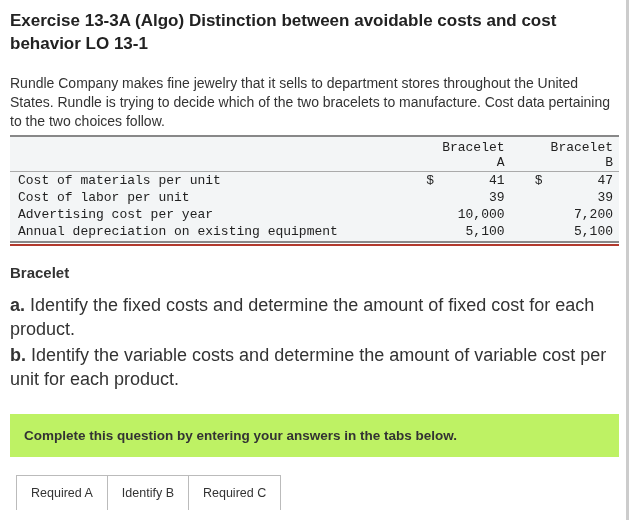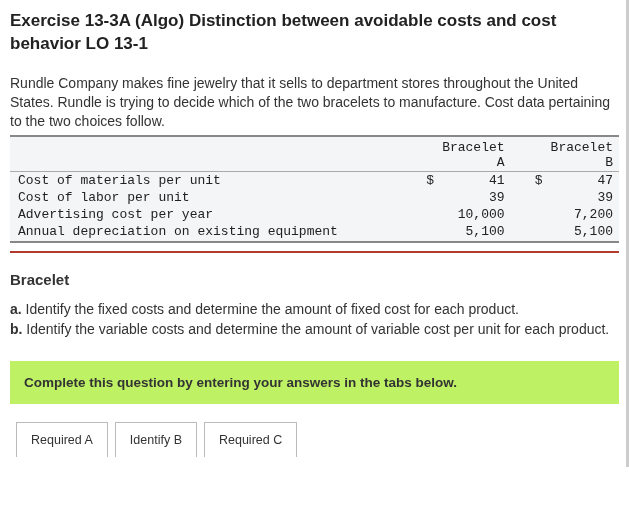--- a/index.html
+++ b/index.html
@@ -31,21 +31,21 @@
   .intro {
     font-size: 14px;
     line-height: 1.35;
     margin-bottom: 4px;
   }
   .cost-table-wrap {
     border-top: 2px solid #888;
     border-bottom: 2px solid #888;
     background: #f3f5f6;
     padding: 2px 0 1px 0;
-    margin-bottom: 8px;
+    margin-bottom: 1px;
   }
   .cost-table {
     width: 100%;
     border-collapse: collapse;
     font-family: "Courier New", Courier, monospace;
     font-size: 13px;
     color: #222;
   }
   .cost-table td, .cost-table th {
     padding: 1px 4px;
@@ -79,39 +79,39 @@
   }
   .req-head {
     font-size: 15px;
     font-weight: bold;
     margin: 0 0 8px 0;
   }
   ol.req {
     list-style: none;
     margin: 12px 0 22px 0;
     padding: 0;
-    font-size: 14px;
+    font-size: 18px;
     line-height: 1.35;
   }
   ol.req li {
     margin-bottom: 2px;
   }
   ol.req .lettr {
     font-weight: bold;
   }
   .instruction-bar {
     background: #bef264;
     padding: 14px 14px;
     font-size: 13.5px;
     font-weight: bold;
     margin-bottom: 18px;
   }
   .tabs {
     display: flex;
-    gap: 8px;
+    gap: 0;
     margin-left: 6px;
   }
   .tab {
     border: 1px solid #bbb;
     border-bottom: none;
     padding: 10px 14px;
     font-size: 12.5px;
     background: #fff;
     color: #333;
     cursor: pointer;

